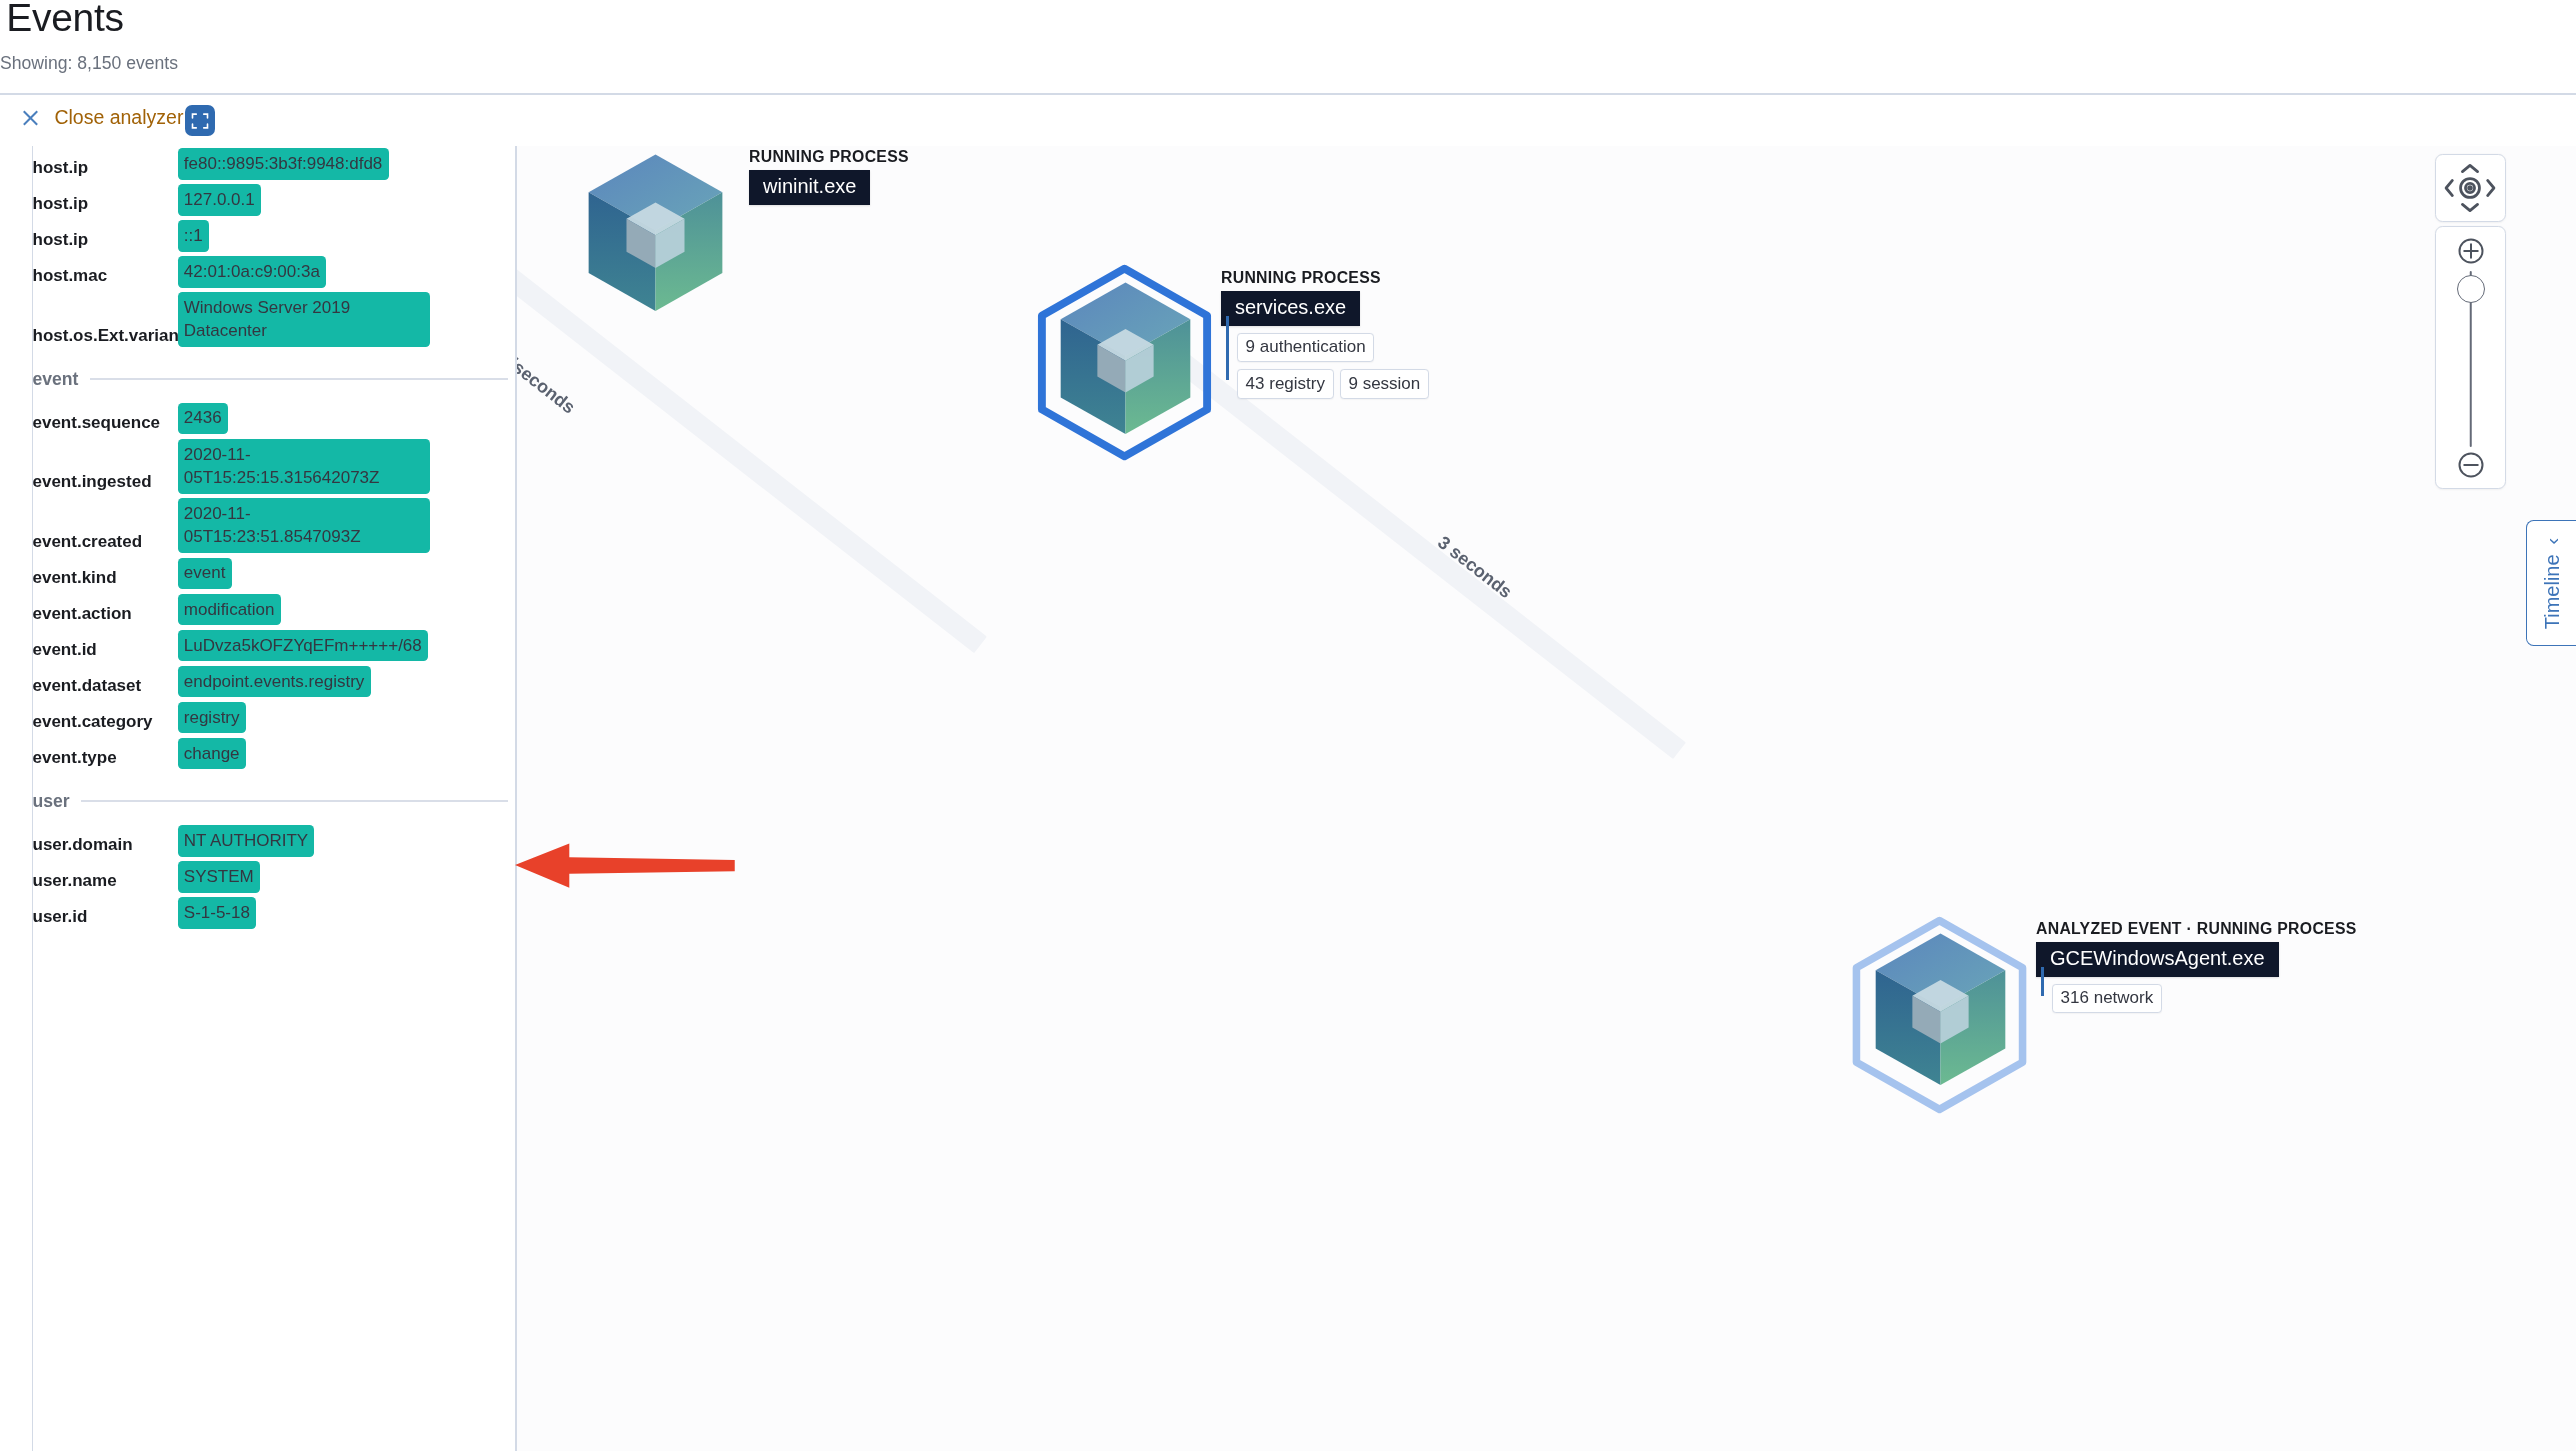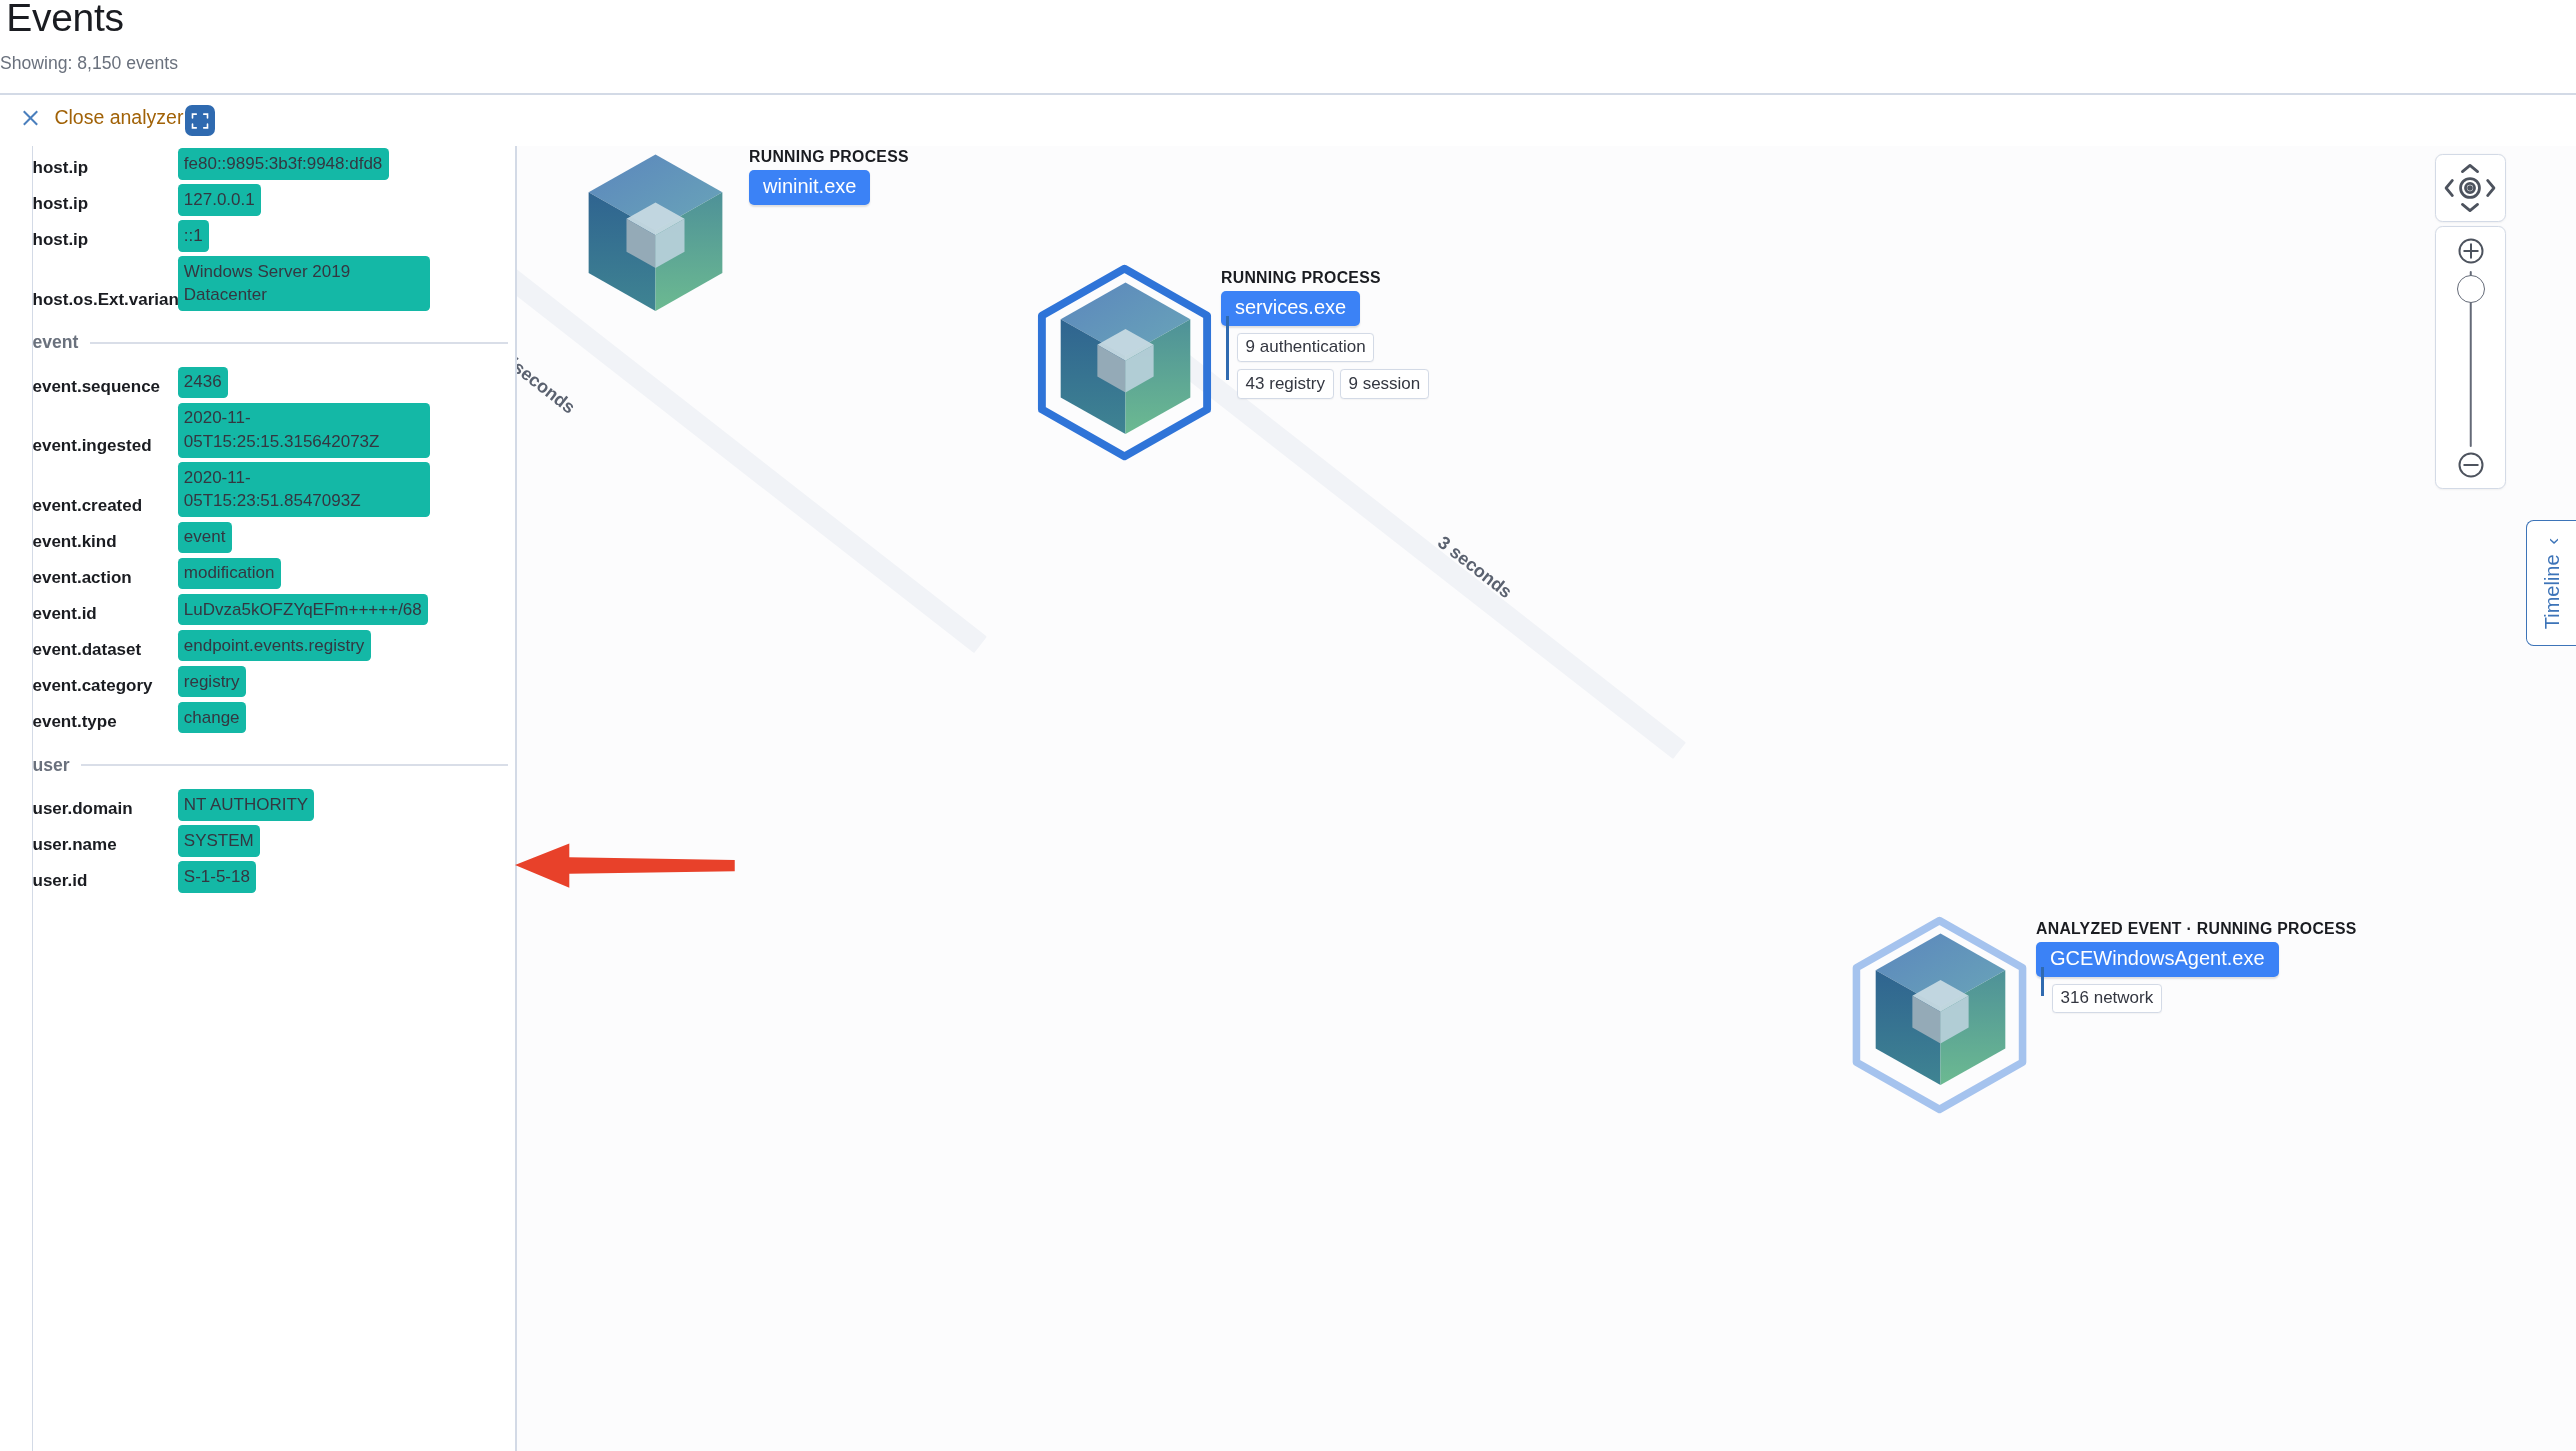--- a/index.html
+++ b/index.html
@@ -115,22 +115,22 @@
   .node { position:absolute; }
   .hexring { position:absolute; left:0; top:0; }
   .cube { position:absolute; }
 
   .node-meta { position:absolute; }
   .node-kind {
     font-size:15.8px; font-weight:700; color:#1a1c21;
     letter-spacing:0.3px; white-space:nowrap; margin-bottom:3.8px;
   }
   .node-pill {
-    display:inline-block; background:#3b82f6; color:#fff;
-    border-radius:5px; padding:6.3px 14px 7.6px 14px;
+    display:inline-block; background:#0f172a; color:#fff;
+    border-radius:0; padding:6.3px 14px 7.6px 14px;
     font-size:20px; line-height:1.08; white-space:nowrap;
     box-shadow:0 1.3px 1.9px rgba(0,0,0,0.12);
   }
   .badge-stack { position:absolute; }
   .badge-connector {
     position:absolute; width:2.5px; background:#2f6ab0;
   }
   .badge-row { display:flex; gap:6.3px; margin-top:7px;padding-left:16px; }
   .badge {
     display:inline-block; background:#fff; border:1.3px solid #d3dae6;
@@ -211,20 +211,24 @@
           <div class="field-key">host.ip</div>
           <div class="field-val-wrap"><span class="field-val">fe80::9895:3b3f:9948:dfd8</span></div>
         </div>
         <div class="field-row">
           <div class="field-key">host.ip</div>
           <div class="field-val-wrap"><span class="field-val">127.0.0.1</span></div>
         </div>
         <div class="field-row">
           <div class="field-key">host.ip</div>
           <div class="field-val-wrap"><span class="field-val">::1</span></div>
+        </div>
+        <div class="field-row">
+          <div class="field-key">host.mac</div>
+          <div class="field-val-wrap"><span class="field-val">42:01:0a:c9:00:3a</span></div>
         </div>
         <div class="field-row">
           <div class="field-key">host.os.Ext.variant</div>
           <div class="field-val-wrap"><span class="field-val">Windows Server 2019 Datacenter</span></div>
         </div>
         <div class="section-head">
           <span class="stxt">event</span>
           <span class="sline"></span>
         </div>
         <div class="field-row">

